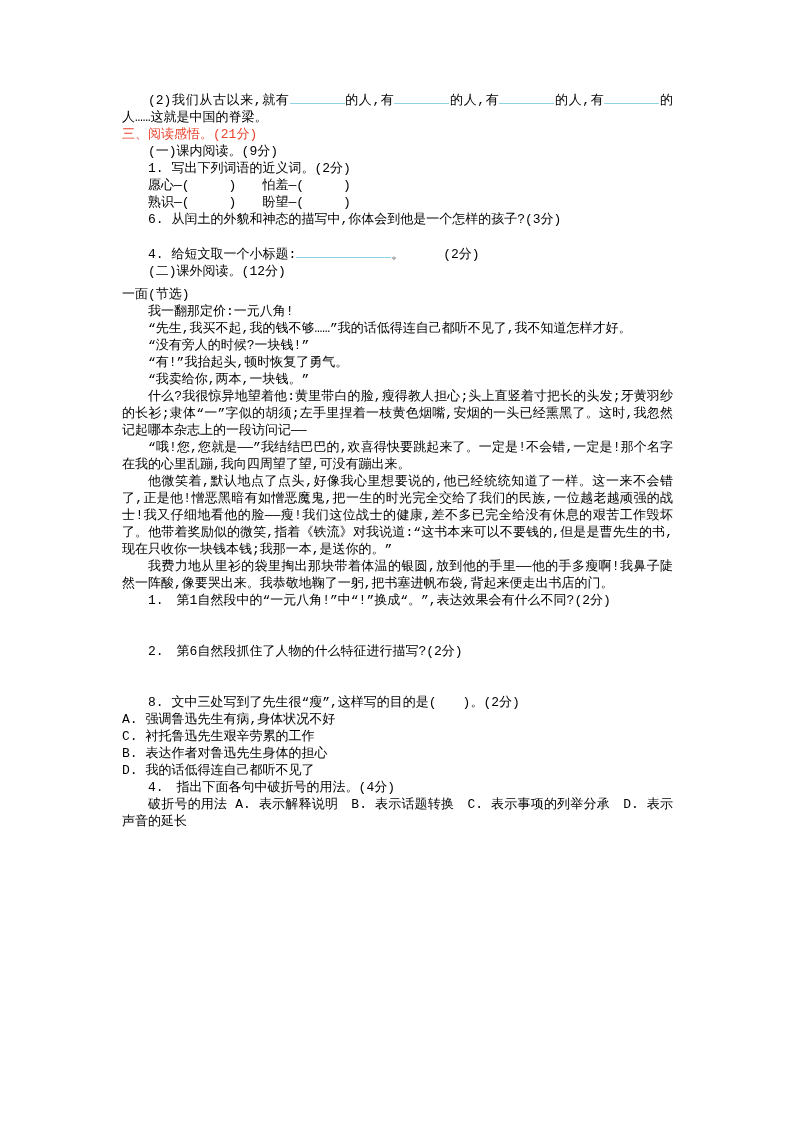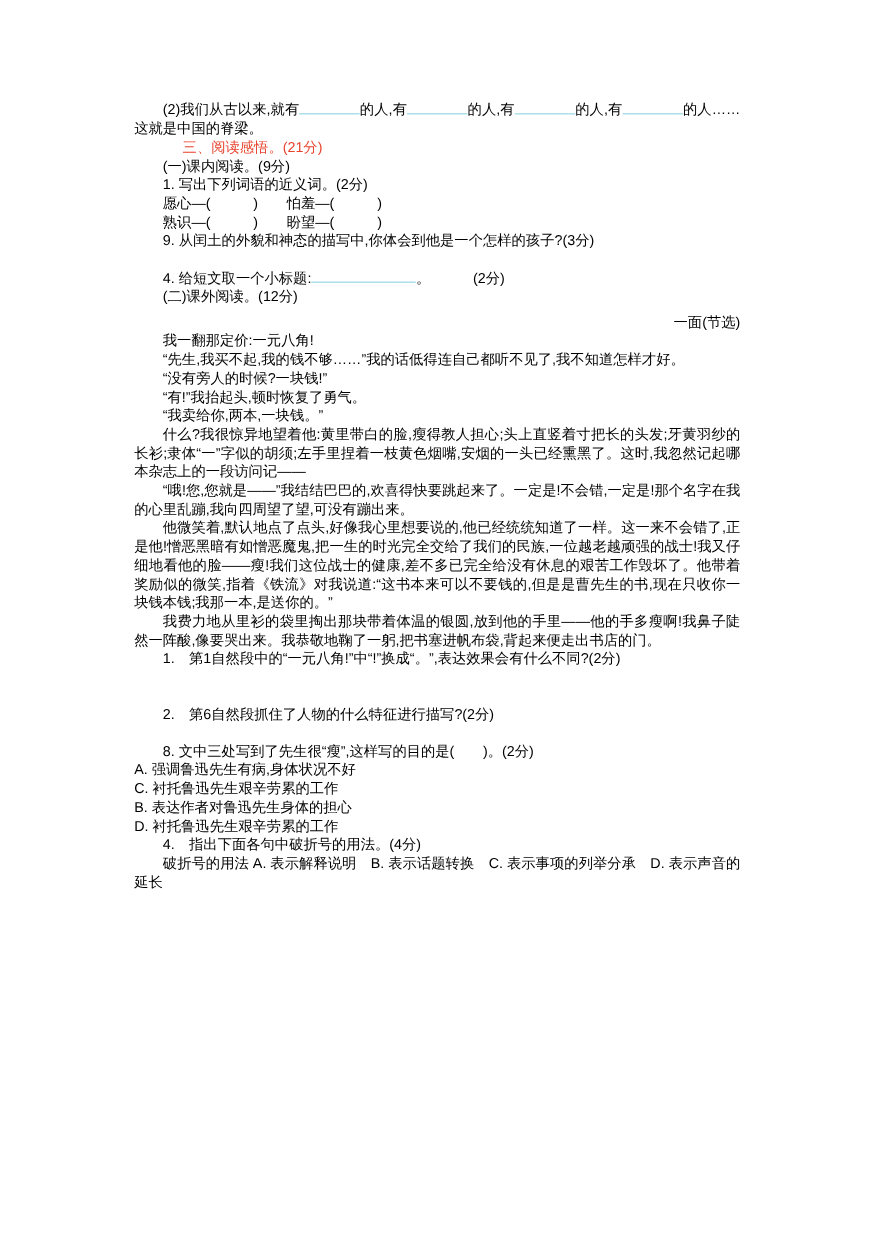--- a/index.html
+++ b/index.html
@@ -3,69 +3,69 @@
 <meta charset="utf-8">
 <style>
   html, body { margin: 0; padding: 0; }
   body { background: #ffffff; }
   .page {
     position: relative;
     width: 700px;
     height: 1122px;
     background: var(--page-bg, #ffffff);
     overflow: hidden;
-    font-family: Liberation Sans, sans-serif;
+    font-family: Liberation Mono, monospace;
   }
   .content {
     position: absolute;
     left: 122px;
     top: 91px;
     width: 551px;
     color: var(--text-color, #000000);
     font-size: 13px;
     line-height: 17px;
   }
   p.line { margin: 0; text-align: justify; }
   p.indent { text-indent: 2em; }
-  p.red { color: var(--red-color, #e8432c); text-align: left; margin-left: 44px; }
-  p.center { text-align: right; text-indent: 0; }
+  p.red { color: var(--red-color, #e8432c); text-align: left; }
+  p.center { text-align: left; text-indent: 0; }
   .blank {
     display: inline-block;
     height: 12px;
     vertical-align: baseline;
     border-bottom: 1.5px solid var(--blank-color, #8ed3e4);
   }
 </style>
 </head>
 <body>
 
 <div class="page">
   <div class="content">
       <p class="line indent"><span>(2)我们从古以来,就有</span><span class="blank" style="width: 55px;"></span><span>的人,有</span><span class="blank" style="width: 55px;"></span><span>的人,有</span><span class="blank" style="width: 55px;"></span><span>的人,有</span><span class="blank" style="width: 55px;"></span><span>的人……这就是中国的脊梁。</span></p>
       <p class="line red"><span>三、阅读感悟。(21分)</span></p>
       <p class="line indent"><span>(一)课内阅读。(9分)</span></p>
       <p class="line indent"><span>1. 写出下列词语的近义词。(2分)</span></p>
       <p class="line indent"><span>愿心—(　　　)　　怕羞—(　　　)</span></p>
       <p class="line indent"><span>熟识—(　　　)　　盼望—(　　　)</span></p>
-      <p class="line indent" style="margin-bottom: 17px;"><span>9. 从闰土的外貌和神态的描写中,你体会到他是一个怎样的孩子?(3分)</span></p>
+      <p class="line indent" style="margin-bottom: 17px;"><span>6. 从闰土的外貌和神态的描写中,你体会到他是一个怎样的孩子?(3分)</span></p>
       <p class="line indent"><span>4. 给短文取一个小标题:</span><span class="blank" style="width: 95px;"></span><span>。　　　(2分)</span></p>
       <p class="line indent"><span>(二)课外阅读。(12分)</span></p>
       <p class="line center" style="margin-top: 6px;"><span>一面(节选)</span></p>
       <p class="line indent"><span>我一翻那定价:一元八角!</span></p>
       <p class="line indent"><span>“先生,我买不起,我的钱不够……”我的话低得连自己都听不见了,我不知道怎样才好。</span></p>
       <p class="line indent"><span>“没有旁人的时候?一块钱!”</span></p>
       <p class="line indent"><span>“有!”我抬起头,顿时恢复了勇气。</span></p>
       <p class="line indent"><span>“我卖给你,两本,一块钱。”</span></p>
       <p class="line indent"><span>什么?我很惊异地望着他:黄里带白的脸,瘦得教人担心;头上直竖着寸把长的头发;牙黄羽纱的长衫;隶体“一”字似的胡须;左手里捏着一枝黄色烟嘴,安烟的一头已经熏黑了。这时,我忽然记起哪本杂志上的一段访问记——</span></p>
       <p class="line indent"><span>“哦!您,您就是——”我结结巴巴的,欢喜得快要跳起来了。一定是!不会错,一定是!那个名字在我的心里乱蹦,我向四周望了望,可没有蹦出来。</span></p>
       <p class="line indent"><span>他微笑着,默认地点了点头,好像我心里想要说的,他已经统统知道了一样。这一来不会错了,正是他!憎恶黑暗有如憎恶魔鬼,把一生的时光完全交给了我们的民族,一位越老越顽强的战士!我又仔细地看他的脸——瘦!我们这位战士的健康,差不多已完全给没有休息的艰苦工作毁坏了。他带着奖励似的微笑,指着《铁流》对我说道:“这书本来可以不要钱的,但是是曹先生的书,现在只收你一块钱本钱;我那一本,是送你的。”</span></p>
       <p class="line indent"><span>我费力地从里衫的袋里掏出那块带着体温的银圆,放到他的手里——他的手多瘦啊!我鼻子陡然一阵酸,像要哭出来。我恭敬地鞠了一躬,把书塞进帆布袋,背起来便走出书店的门。</span></p>
       <p class="line indent" style="margin-bottom: 34px;"><span>1.　第1自然段中的“一元八角!”中“!”换成“。”,表达效果会有什么不同?(2分)</span></p>
-      <p class="line indent" style="margin-bottom: 16px;"><span>2.　第6自然段抓住了人物的什么特征进行描写?(2分)</span></p>
+      <p class="line indent" style="margin-bottom: 34px;"><span>2.　第6自然段抓住了人物的什么特征进行描写?(2分)</span></p>
       <p class="line indent"><span>8. 文中三处写到了先生很“瘦”,这样写的目的是(　　)。(2分)</span></p>
       <p class="line"><span>A. 强调鲁迅先生有病,身体状况不好</span></p>
       <p class="line"><span>C. 衬托鲁迅先生艰辛劳累的工作</span></p>
       <p class="line"><span>B. 表达作者对鲁迅先生身体的担心</span></p>
-      <p class="line"><span>D. 衬托鲁迅先生艰辛劳累的工作</span></p>
+      <p class="line"><span>D. 我的话低得连自己都听不见了</span></p>
       <p class="line indent"><span>4.　指出下面各句中破折号的用法。(4分)</span></p>
       <p class="line indent"><span>破折号的用法 A. 表示解释说明　B. 表示话题转换　C. 表示事项的列举分承　D. 表示声音的延长</span></p>
     </div>
 </div>
 
 </body></html>

